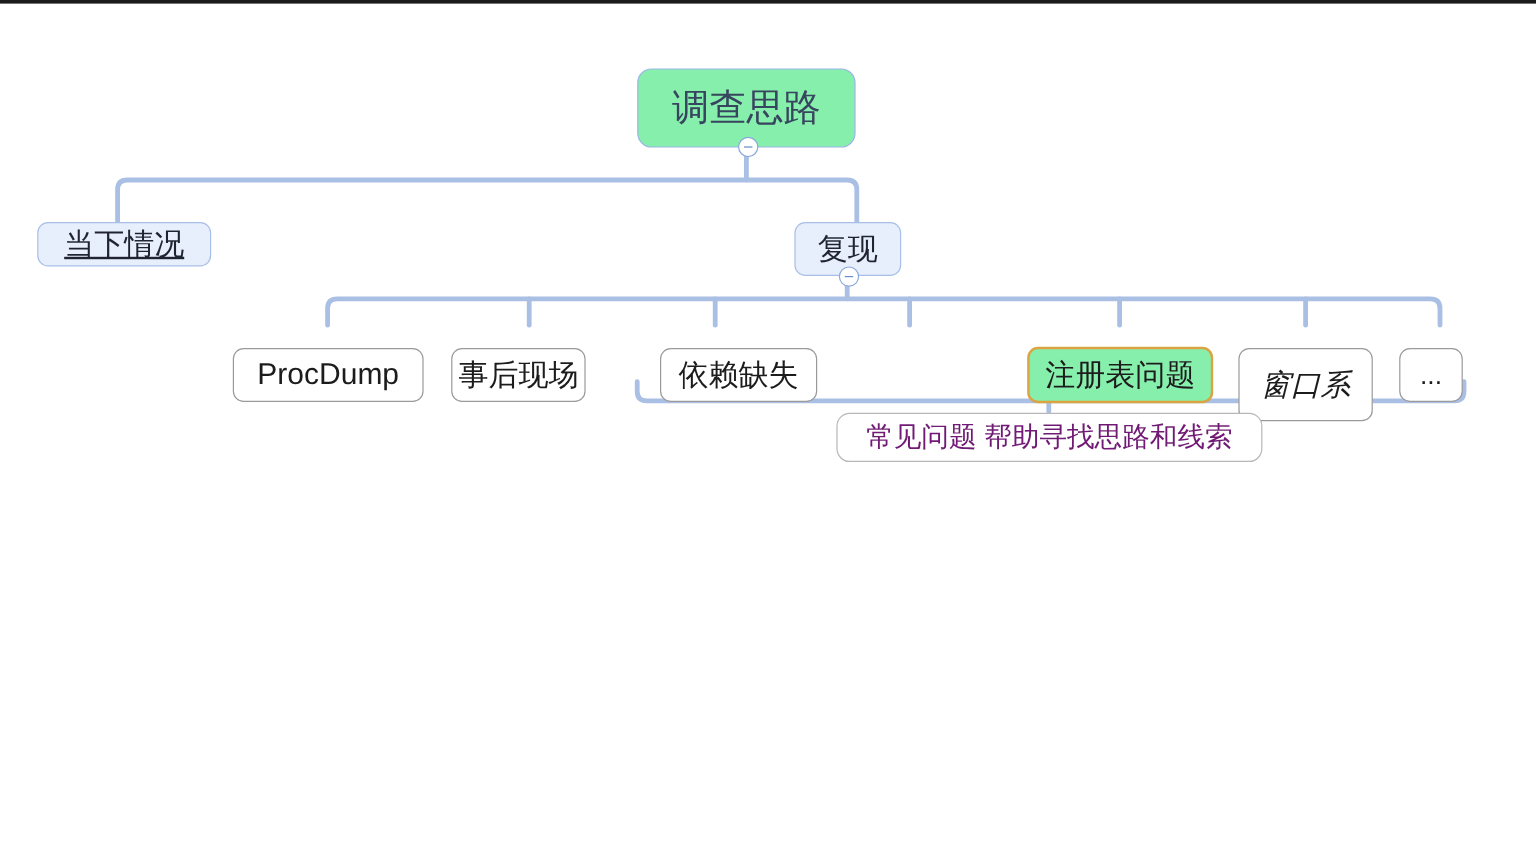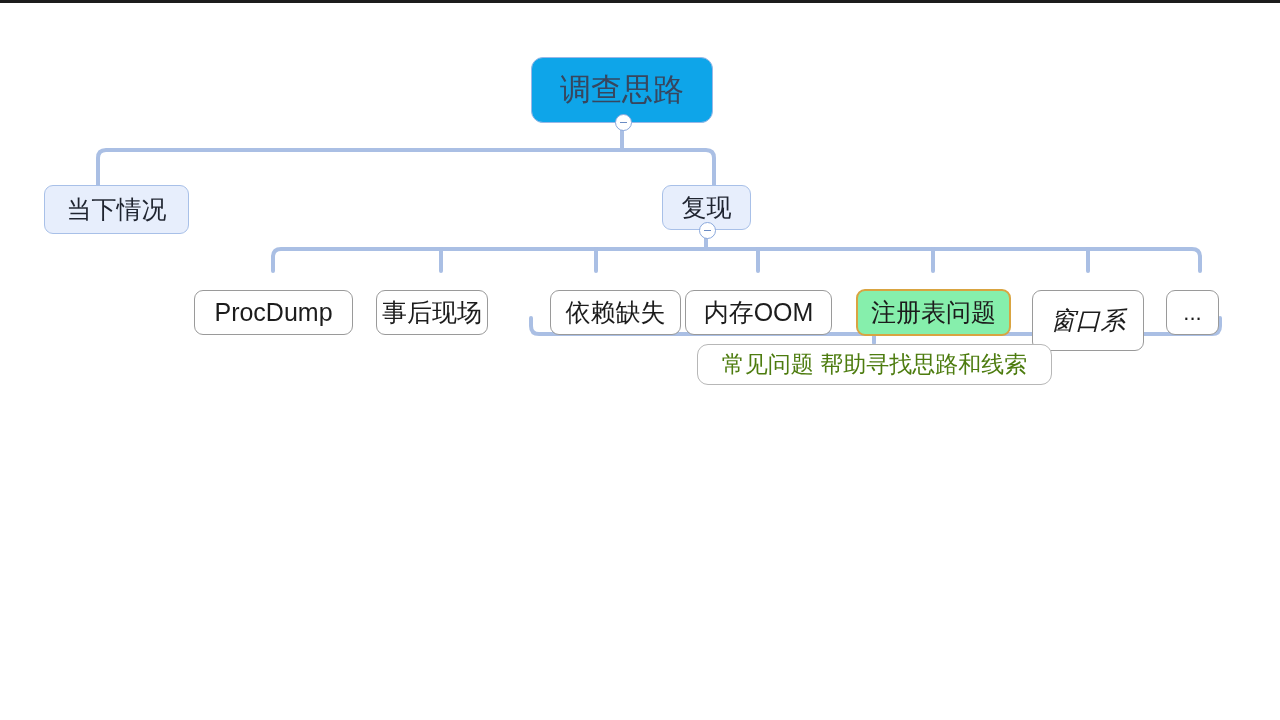--- a/index.html
+++ b/index.html
@@ -42,21 +42,21 @@
     box-sizing: border-box;
     display: flex;
     align-items: center;
     justify-content: center;
     z-index: 5;
     white-space: nowrap;
     color: #1f1f1f;
   }
   .node-root {
     border-radius: 12px;
-    background: #0ea5e9;
+    background: #86efac;
     border: 1px solid #9ab7e6;
     font-size: 31px;
     color: #37465e;
   }
   .node-branch {
     border-radius: 9px;
     background: #e7eefc;
     border: 1px solid #a8c0e8;
     font-size: 25px;
     color: #1f2430;
@@ -71,21 +71,21 @@
   }
   .node-leaf.highlight {
     background: #86efac;
     border: 2px solid #d9a441;
   }
   .node-note {
     border-radius: 11px;
     background: #ffffff;
     border: 1px solid #b7b7b7;
     font-size: 23px;
-    color: #4d7c0f;
+    color: #701a75;
   }
   .badge {
     position: absolute;
     width: 15px;
     height: 15px;
     border-radius: 50%;
     background: #ffffff;
     border: 1.5px solid #8aa8dc;
     z-index: 12;
     display: flex;
@@ -128,44 +128,41 @@
       <path d="M531,318 L531,326 Q531,334 539,334 L1212,334 Q1220,334 1220,326 L1220,318"></path>
       <path d="M874,334 L874,343"></path>
     </g>
   </svg>
 
   <div class="node node-root" style="left:531px; top:57px; width:182px; height:66px;">
     <span>调查思路</span>
   </div>
   <div class="badge" style="left:615px; top:114px;"></div>
 
-  <div class="node node-branch" style="left:44px; top:185px; width:145px; height:49px;">
+  <div class="node node-branch" style="left:31px; top:185px; width:145px; height:37px;text-decoration:underline;">
     <span>当下情况</span>
   </div>
 
   <div class="node node-branch" style="left:662px; top:185px; width:89px; height:45px;">
     <span>复现</span>
   </div>
   <div class="badge" style="left:699px; top:222px;"></div>
 
   <div class="node node-leaf" style="left:194px; top:271px; width:159px; height:45px;">
     <span>ProcDump</span>
   </div>
 
   <div class="node node-leaf" style="left:376px; top:271px; width:112px; height:45px;">
     <span>事后现场</span>
   </div>
 
   <div class="node node-leaf" style="left:550px; top:271px; width:131px; height:45px;">
     <span>依赖缺失</span>
   </div>
 
-  <div class="node node-leaf" style="left:685px; top:271px; width:147px; height:45px;">
-    <span>内存OOM</span>
-  </div>
 
   <div class="node node-leaf highlight" style="left:856px; top:270px; width:155px; height:47px;">
     <span>注册表问题</span>
   </div>
 
   <div class="node node-leaf" style="left:1032px; top:271px; width:112px; height:61px;font-style:italic;">
     <span>窗口系</span>
   </div>
 
   <div class="node node-leaf" style="left:1166px; top:271px; width:53px; height:45px; font-size:22px;">

